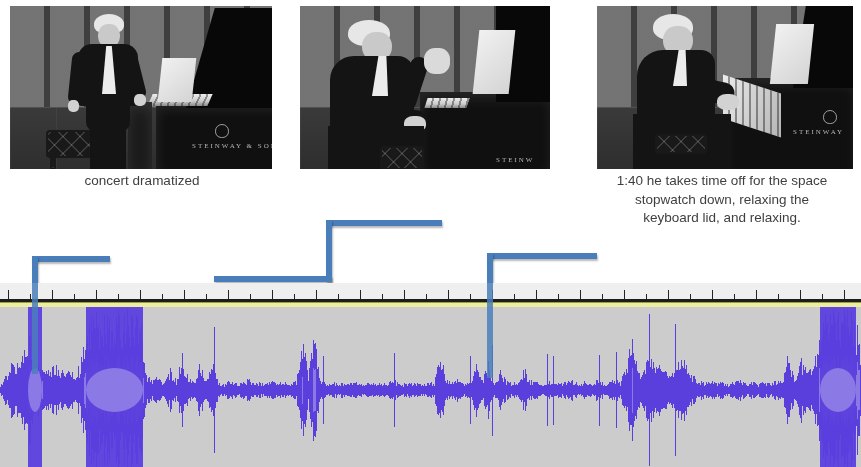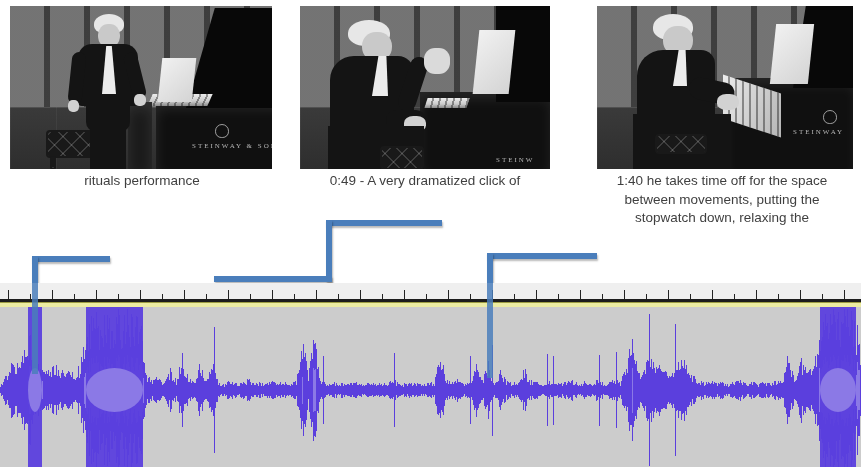--- a/index.html
+++ b/index.html
@@ -290,31 +290,30 @@
       <div class="shirt" style="left:76px; top:44px; width:14px; height:36px; clip-path:polygon(40% 0,90% 0,100% 100%,0 100%);"></div>
       <div class="limb" style="left:92px; top:74px; width:46px; height:22px; border-radius:11px; transform:rotate(12deg);"></div>
       <div class="hand" style="left:120px; top:88px; width:22px; height:16px;"></div>
       <div class="limb" style="left:36px; top:108px; width:98px; height:56px;"></div>
       <div class="bench" style="left:58px; top:128px; width:52px; height:20px;"></div>
     </div>
   </div>
 </div>
 
 <div class="caption left-cap" style="left:6px; top:172px; width:272px;">
-  <div>rituals performance</div>
+  <div>concert dramatized</div>
 </div>
 
 <div class="caption" style="left:292px; top:172px; width:266px;">
-  <div>0:49 - A very dramatized click of</div>
 </div>
 
 <div class="caption" style="left:586px; top:172px; width:272px;">
   <div>1:40 he takes time off for the space</div>
-  <div>between movements, putting the</div>
   <div>stopwatch down, relaxing the</div>
+  <div>keyboard lid, and relaxing.</div>
 </div>
 
 <div class="connector" style="left:32px; top:256px; width:78px; height:6px;"></div>
 <div class="connector" style="left:32px; top:256px; width:6px; height:118px;"></div>
 
 <div class="connector" style="left:326px; top:220px; width:116px; height:6px;"></div>
 <div class="connector" style="left:326px; top:220px; width:6px; height:62px;"></div>
 <div class="connector" style="left:214px; top:276px; width:118px; height:6px;"></div>
 
 <div class="connector" style="left:487px; top:253px; width:110px; height:6px;"></div>

